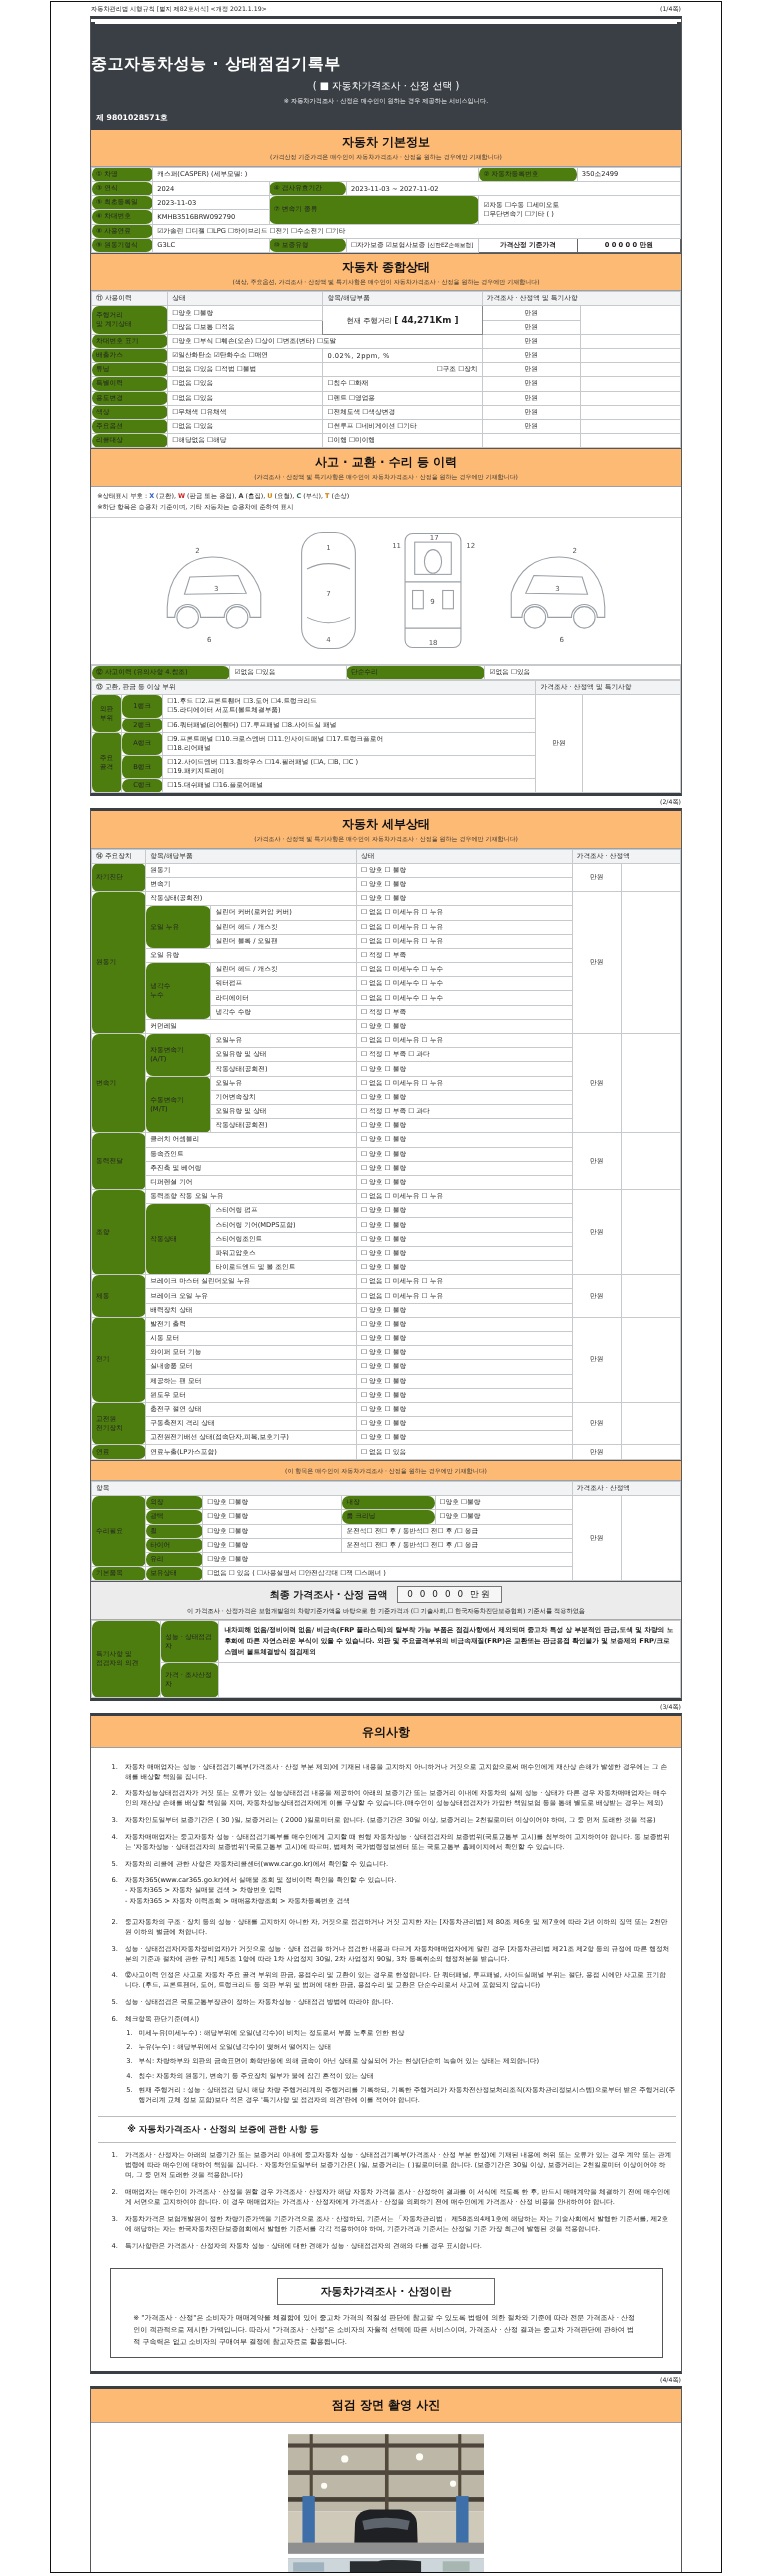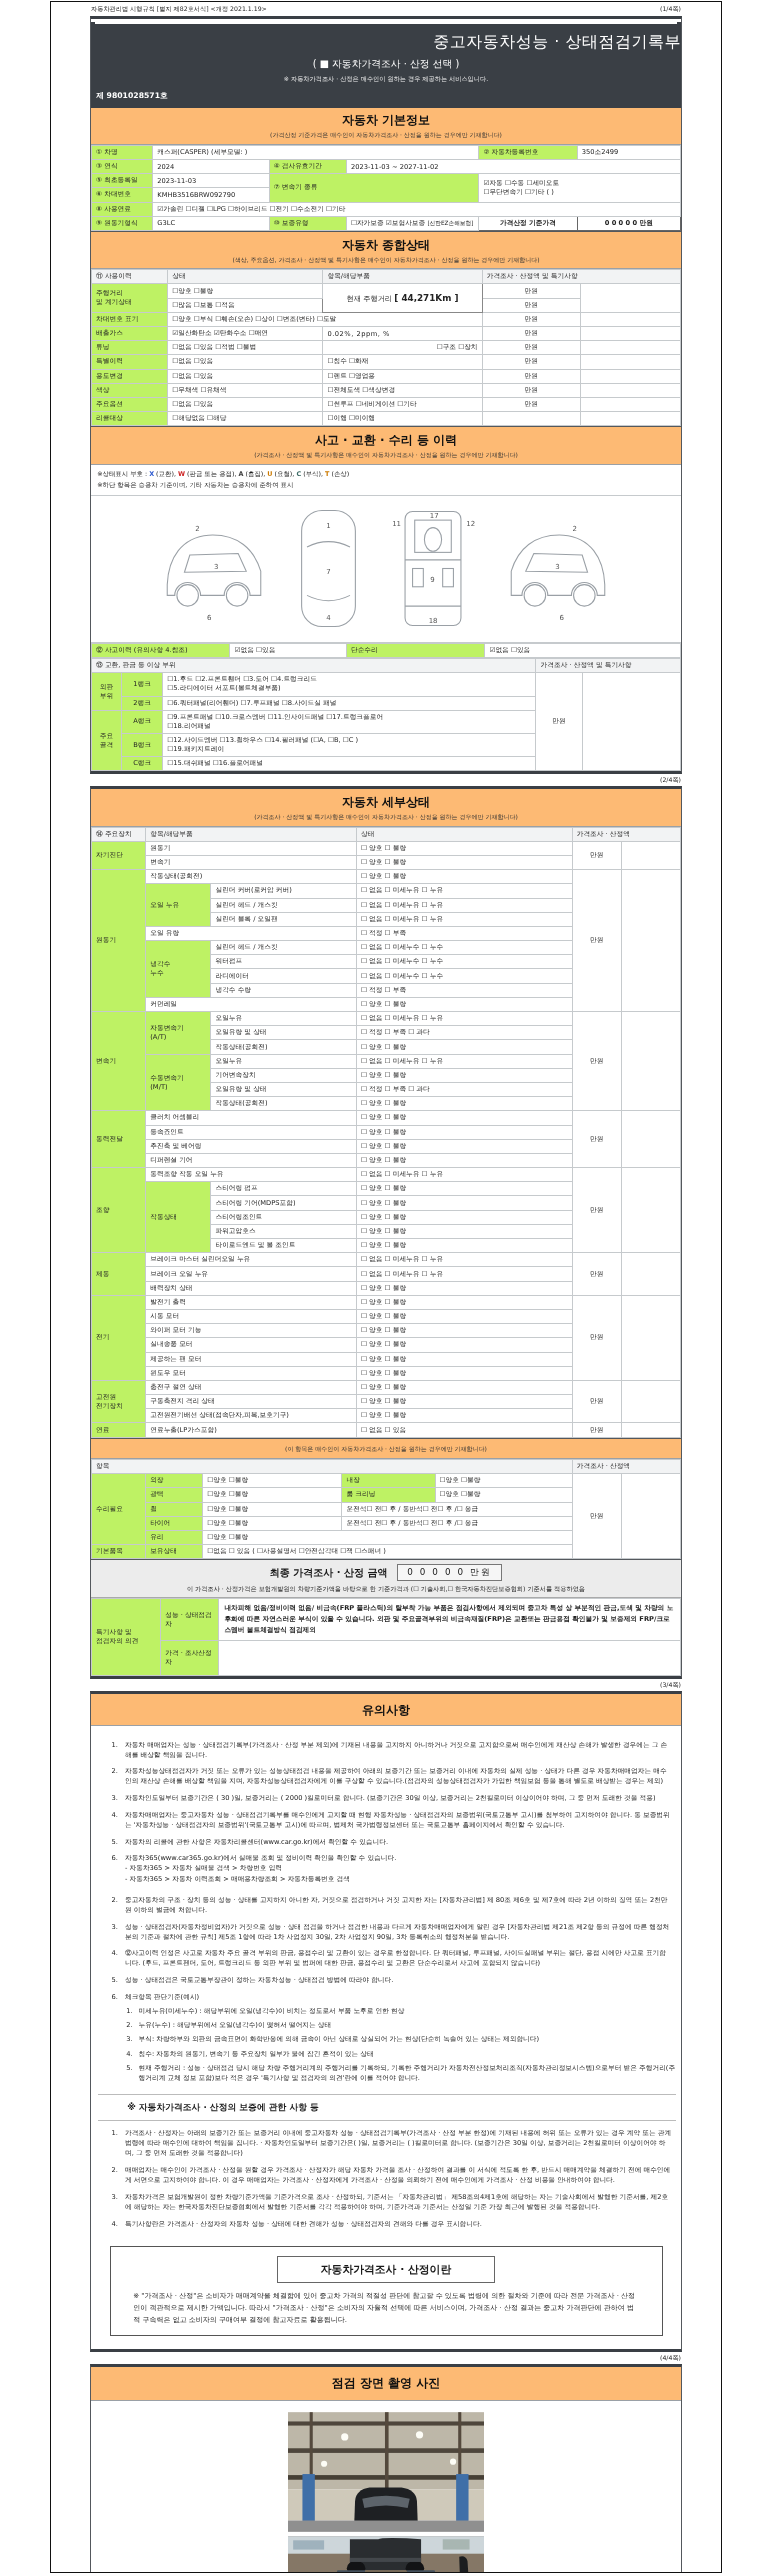--- a/index.html
+++ b/index.html
@@ -4,34 +4,34 @@
 <style>
   html,body{margin:0;padding:0;background:#fff;}
   body{width:773px;height:2576px;font-family:"DejaVu Sans","Liberation Sans",sans-serif;color:#1a1a1a;position:relative;}
   .frame{position:absolute;left:50px;top:1px;width:672px;height:2572px;border:1px solid #111;box-sizing:border-box;padding:0 39px;overflow:hidden;background:#fff;}
   .meta-row{display:flex;justify-content:space-between;font-size:6.2px;color:#222;padding:2.6px 1px 2.1px;}
   .pagemark{text-align:right;font-size:6.2px;color:#222;padding:1.5px 1px;}
   .pre{white-space:pre-line;}
   
   .dark-header{background:#3a3f45;color:#fff;padding:0 0 1px;}
   .dark-header .rule{height:2.1px;background:#fff;margin:3.1px 4.1px 0;}
-  .dh-title{text-align:right;font-size:16px;font-weight:normal;letter-spacing:0.5px;padding-top:8px;}
+  .dh-title{text-align:left;font-size:16px;font-weight:bold;letter-spacing:0.5px;padding-top:30px;}
   .dh-sub{text-align:center;font-size:9.8px;margin-top:5.2px;}
   .dh-note{text-align:center;font-size:6.2px;margin-top:4.1px;color:#eee;}
   .dh-docno{font-size:7.7px;font-weight:bold;padding:7.2px 5.2px 5.2px;}
   
   .sec{border-left:1px solid #54585d;border-right:1px solid #54585d;border-bottom:3.1px solid #3a3f45;background:#fff;}
   .sec-top{border-top:3.1px solid #3a3f45;}
   .sec-head{background:#fdba74;text-align:center;padding:4.6px 0 3.6px;border-bottom:0.5px solid #9aa0a6;}
   .sec-head h2{margin:0;font-size:12px;font-weight:bold;color:#111;}
   .sec-head .sub{font-size:6px;color:#333;margin-top:2.1px;}
   table{width:100%;border-collapse:collapse;table-layout:fixed;}
   td,th{border:0.5px solid #c6cacd;padding:2.1px 4.1px;font-size:6.7px;color:#222;text-align:left;vertical-align:middle;box-sizing:border-box;}
   th{background:#f2f3f4;font-weight:normal;}
-  .lab{background:#bef264;}
+  .lab{background:#4d7c0f;border-radius:7px;}
   .cen{text-align:center;}
   .won{text-align:center;}
   .strong-cell{border:1px solid #666;font-weight:bold;}
   .small{font-size:5.7px;}
   .mileage-box{border:1px solid #888;font-size:7.2px;text-align:center;}
   .mileage-box b{font-size:8.8px;}
   
   .acc-note{font-size:6.4px;padding:4.1px 6.2px;border-bottom:0.5px solid #c6cacd;line-height:1.7;}
   .lg{font-weight:bold;}
   .lg-x{color:#2f5bd0;} .lg-w{color:#cc2222;} .lg-a{color:#444;} .lg-u{color:#cc7a00;} .lg-c{color:#3d6b66;} .lg-t{color:#cc7a00;}
@@ -659,21 +659,21 @@
     <div class="sec-head" style="padding:7.2px 0 6.2px;">
       <h2>유의사항</h2>
     </div>
     <div class="notice-body">
       <div class="n-item">
           <span class="num">1.</span>
           <span class="txt pre">자동차 매매업자는 성능 · 상태점검기록부(가격조사 · 산정 부분 제외)에 기재된 내용을 고지하지 아니하거나 거짓으로 고지함으로써 매수인에게 재산상 손해가 발생한 경우에는 그 손해를 배상할 책임을 집니다.</span>
         </div>
       <div class="n-item">
           <span class="num">2.</span>
-          <span class="txt pre">자동차성능상태점검자가 거짓 또는 오류가 있는 성능상태점검 내용을 제공하여 아래의 보증기간 또는 보증거리 이내에 자동차의 실제 성능 · 상태가 다른 경우 자동차매매업자는 매수인의 재산상 손해를 배상할 책임을 지며, 자동차성능상태점검자에게 이를 구상할 수 있습니다.(점검자의 성능상태점검자가 가입한 책임보험 등을 통해 별도로 배상받는 경우는 제외)</span>
+          <span class="txt pre">자동차성능상태점검자가 거짓 또는 오류가 있는 성능상태점검 내용을 제공하여 아래의 보증기간 또는 보증거리 이내에 자동차의 실제 성능 · 상태가 다른 경우 자동차매매업자는 매수인의 재산상 손해를 배상할 책임을 지며, 자동차성능상태점검자에게 이를 구상할 수 있습니다.(매수인이 성능상태점검자가 가입한 책임보험 등을 통해 별도로 배상받는 경우는 제외)</span>
         </div>
       <div class="n-item">
           <span class="num">3.</span>
           <span class="txt pre">자동차인도일부터 보증기간은 ( 30 )일, 보증거리는 ( 2000 )킬로미터로 합니다. (보증기간은 30일 이상, 보증거리는 2천킬로미터 이상이어야 하며, 그 중 먼저 도래한 것을 적용)</span>
         </div>
       <div class="n-item">
           <span class="num">4.</span>
           <span class="txt pre">자동차매매업자는 중고자동차 성능 · 상태점검기록부를 매수인에게 고지할 때 현행 자동차성능 · 상태점검자의 보증범위(국토교통부 고시)를 첨부하여 고지하여야 합니다. 동 보증범위는 '자동차성능 · 상태점검자의 보증범위'(국토교통부 고시)에 따르며, 법제처 국가법령정보센터 또는 국토교통부 홈페이지에서 확인할 수 있습니다.</span>
         </div>
       <div class="n-item">

